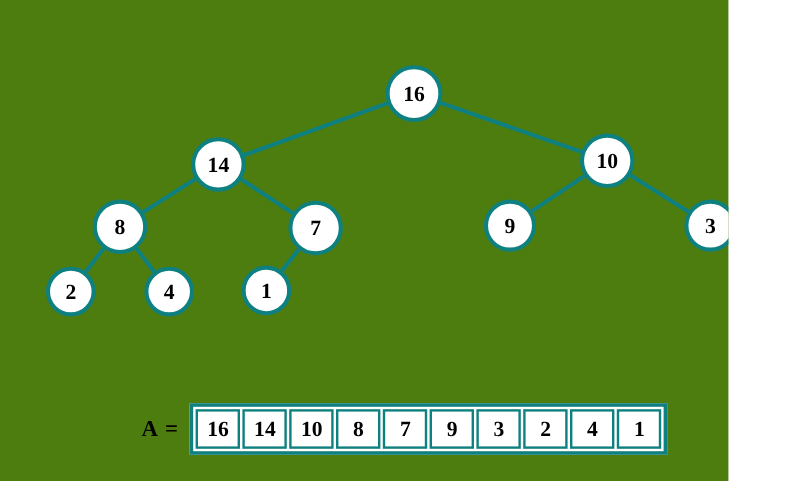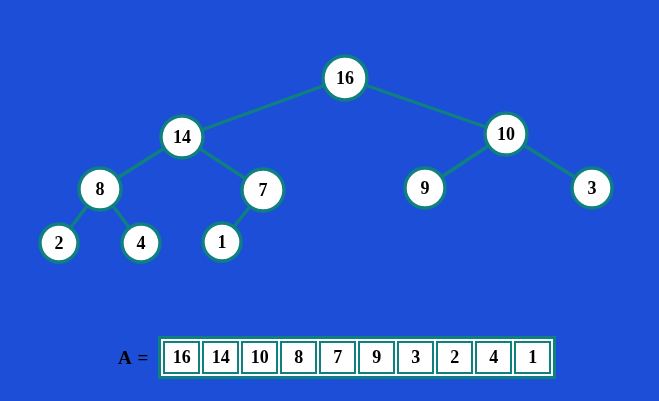--- a/index.html
+++ b/index.html
@@ -3,23 +3,23 @@
 <meta charset="utf-8">
 <style>
   html, body {
     margin: 0;
     padding: 0;
     background: #ffffff;
     font-family: "Liberation Serif", "DejaVu Serif", serif;
   }
   .stage {
     position: relative;
-    width: 659px;
+    width: 607px;
     height: 401px;
-    background: #1d4ed8;
+    background: #4d7c0f;
     overflow: hidden;
   }
   #tree-svg {
     position: absolute;
     left: 0;
     top: 0;
   }
   .node-text {
     font-family: "Liberation Serif", "DejaVu Serif", serif;
     font-weight: bold;

